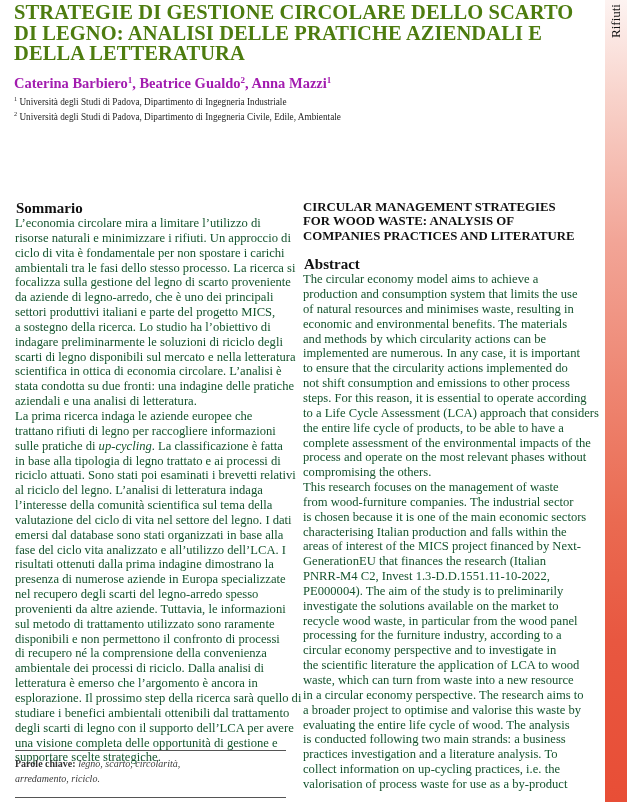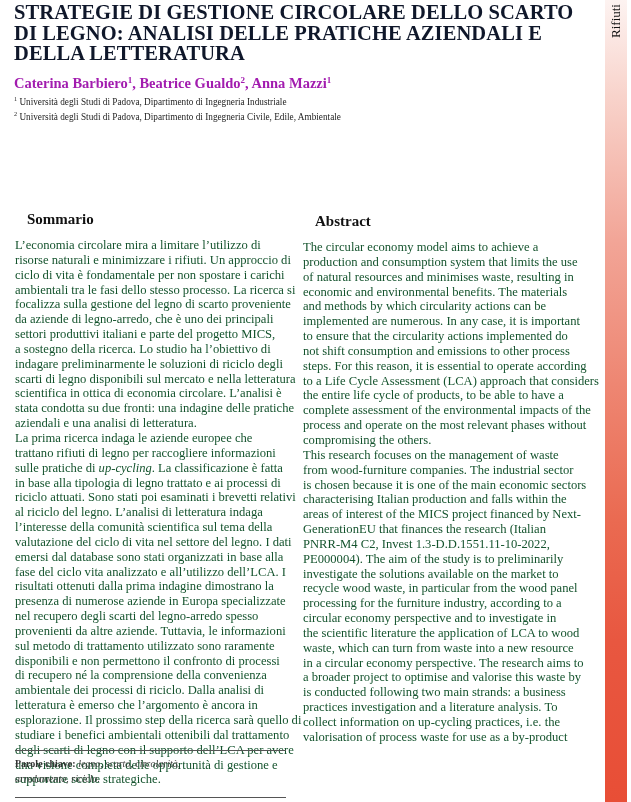--- a/index.html
+++ b/index.html
@@ -16,42 +16,42 @@
   .sidebar-label {
     position: absolute; left: 606px; top: 4px; width: 20px; height: 34px;
     display: flex; align-items: center; justify-content: center;
   }
   .sidebar-label span {
     display: inline-block; transform: rotate(-90deg); white-space: nowrap;
     font-size: 13px; color: #111; font-family: "Liberation Serif", serif;
   }
   .title {
     position: absolute; left: 14px; top: 2px; width: 580px;
-    font-size: 20.5px; line-height: 20.5px; font-weight: bold; color: #0f172a;
+    font-size: 20.5px; line-height: 20.5px; font-weight: bold; color: #4d7c0f;
     letter-spacing: 0.1px; margin: 0;
   }
   .authors {
     position: absolute; left: 14px; top: 75px; font-size: 14.5px; font-weight: bold; color: #a21caf;
   }
   .authors sup { font-size: 9px; vertical-align: 5px; }
   .affil {
     position: absolute; left: 14px; font-size: 10.5px; color: #222;
     font-family: "Liberation Sans Narrow", "Liberation Serif", serif;
     transform: scaleX(0.88); transform-origin: left;
   }
   .affil sup { font-size: 7px; vertical-align: 4px; }
   .affil-1 { top: 95px; }
   .affil-2 { top: 110px; }
 
   .col { position: absolute; top: 200px; }
   .col-left { left: 15px; width: 280px; }
   .col-right { left: 303px; width: 285px; }
 
   .section-head {
-    font-size: 15px; font-weight: bold; color: #111; margin: 12px; line-height: 14px;
+    font-size: 15px; font-weight: bold; color: #111; margin: 1px; line-height: 14px;
   }
   .body-text {
     font-size: 12.6px; line-height: 14.85px; color: #14532d; margin: 0; white-space: nowrap;
   }
   .body-text .line { display: block; }
   .eng-title {
     font-size: 12.8px; line-height: 14.4px; font-weight: bold; color: #111; margin: 0;
   }
   .rule { position: absolute; left: 15px; width: 271px; height: 0; border-top: 1.3px solid #555; }
   .rule-1 { top: 750px; }
@@ -136,20 +136,25 @@
 
 <div class="rule rule-1"></div>
 <div class="keywords">
   <b>Parole chiave:</b>
   <i>legno, scarto, circolarità,</i><br>
   <i>arredamento, riciclo.</i>
 </div>
 <div class="rule rule-2"></div>
 
 <div class="col col-right">
+  <h2 class="eng-title">
+    <span style="display:block">CIRCULAR MANAGEMENT STRATEGIES</span>
+    <span style="display:block">FOR WOOD WASTE: ANALYSIS OF</span>
+    <span style="display:block">COMPANIES PRACTICES AND LITERATURE</span>
+  </h2>
   <h2 class="section-head" style="margin-top:14px">Abstract</h2>
   <div class="body-text" id="abstract-body" style="margin-top:1px">
       <span class="line">The circular economy model aims to achieve a</span>
       <span class="line">production and consumption system that limits the use</span>
       <span class="line">of natural resources and minimises waste, resulting in</span>
       <span class="line">economic and environmental benefits. The materials</span>
       <span class="line">and methods by which circularity actions can be</span>
       <span class="line">implemented are numerous. In any case, it is important</span>
       <span class="line">to ensure that the circularity actions implemented do</span>
       <span class="line">not shift consumption and emissions to other process</span>
@@ -168,18 +173,19 @@
       <span class="line">PNRR-M4 C2, Invest 1.3-D.D.1551.11-10-2022,</span>
       <span class="line">PE000004). The aim of the study is to preliminarily</span>
       <span class="line">investigate the solutions available on the market to</span>
       <span class="line">recycle wood waste, in particular from the wood panel</span>
       <span class="line">processing for the furniture industry, according to a</span>
       <span class="line">circular economy perspective and to investigate in</span>
       <span class="line">the scientific literature the application of LCA to wood</span>
       <span class="line">waste, which can turn from waste into a new resource</span>
       <span class="line">in a circular economy perspective. The research aims to</span>
       <span class="line">a broader project to optimise and valorise this waste by</span>
+      <span class="line">evaluating the entire life cycle of wood. The analysis</span>
       <span class="line">is conducted following two main strands: a business</span>
       <span class="line">practices investigation and a literature analysis. To</span>
       <span class="line">collect information on up-cycling practices, i.e. the</span>
       <span class="line">valorisation of process waste for use as a by-product</span>
     </div>
 </div>
 
 </body></html>

